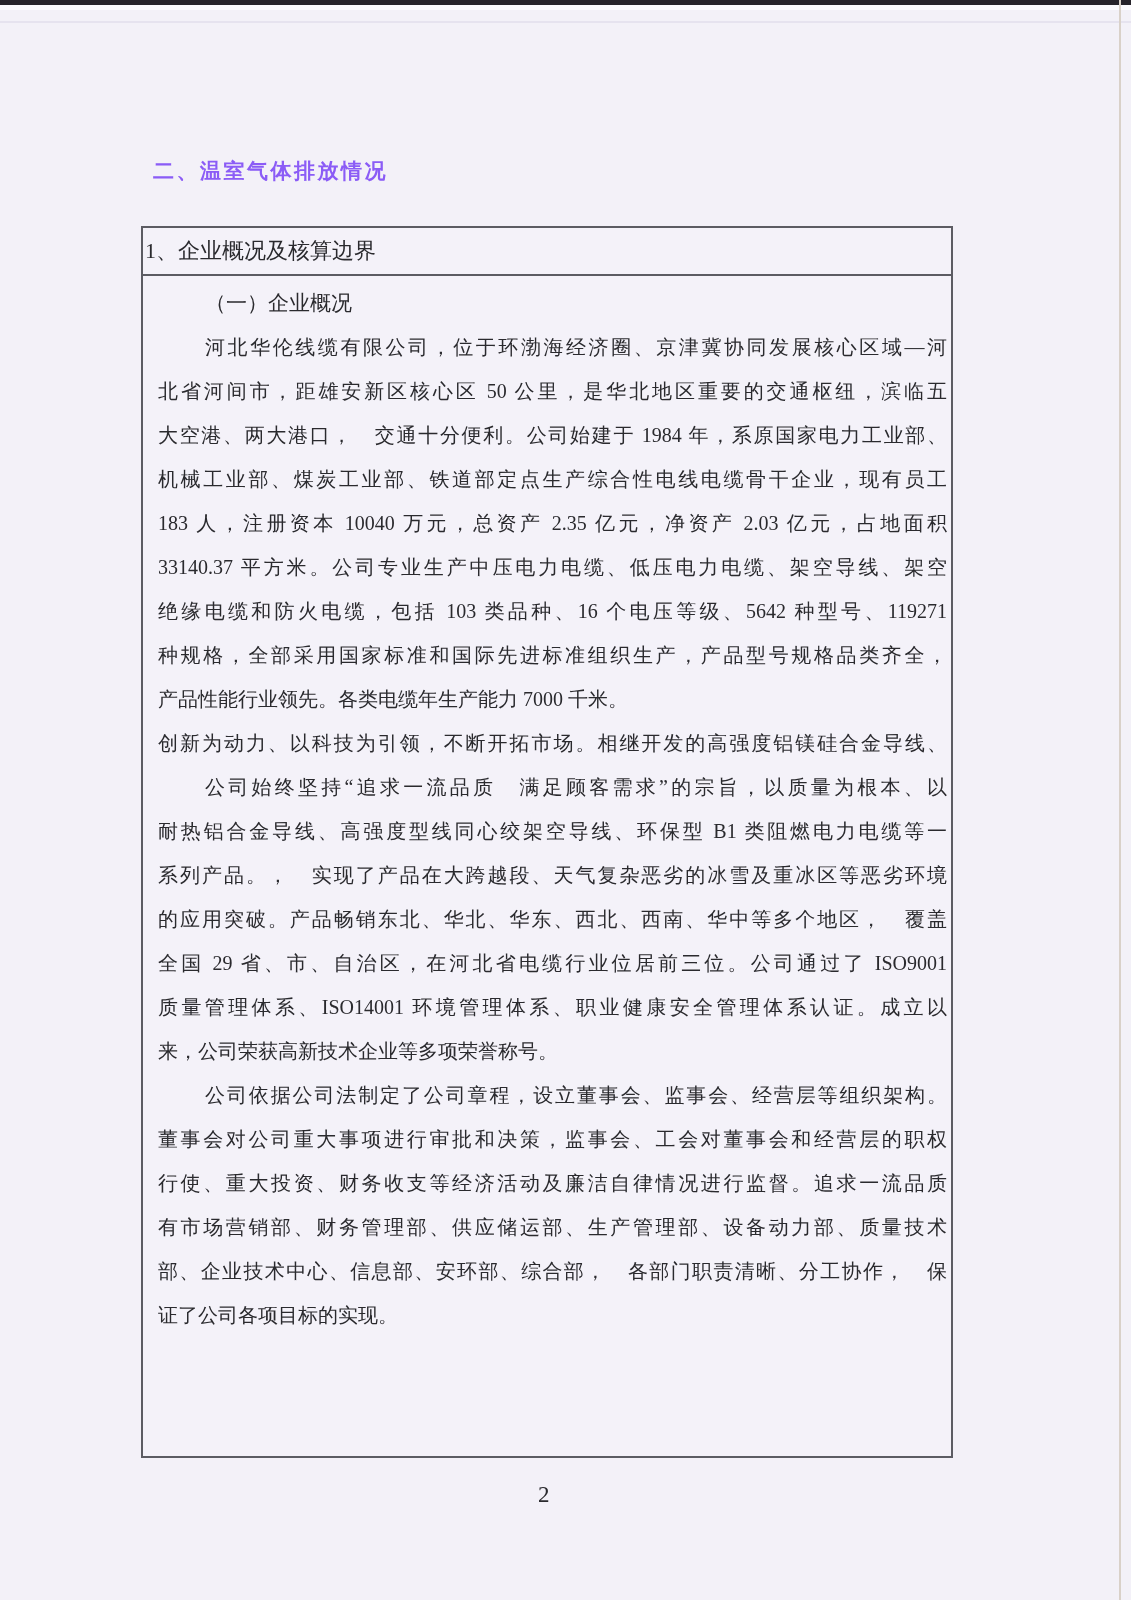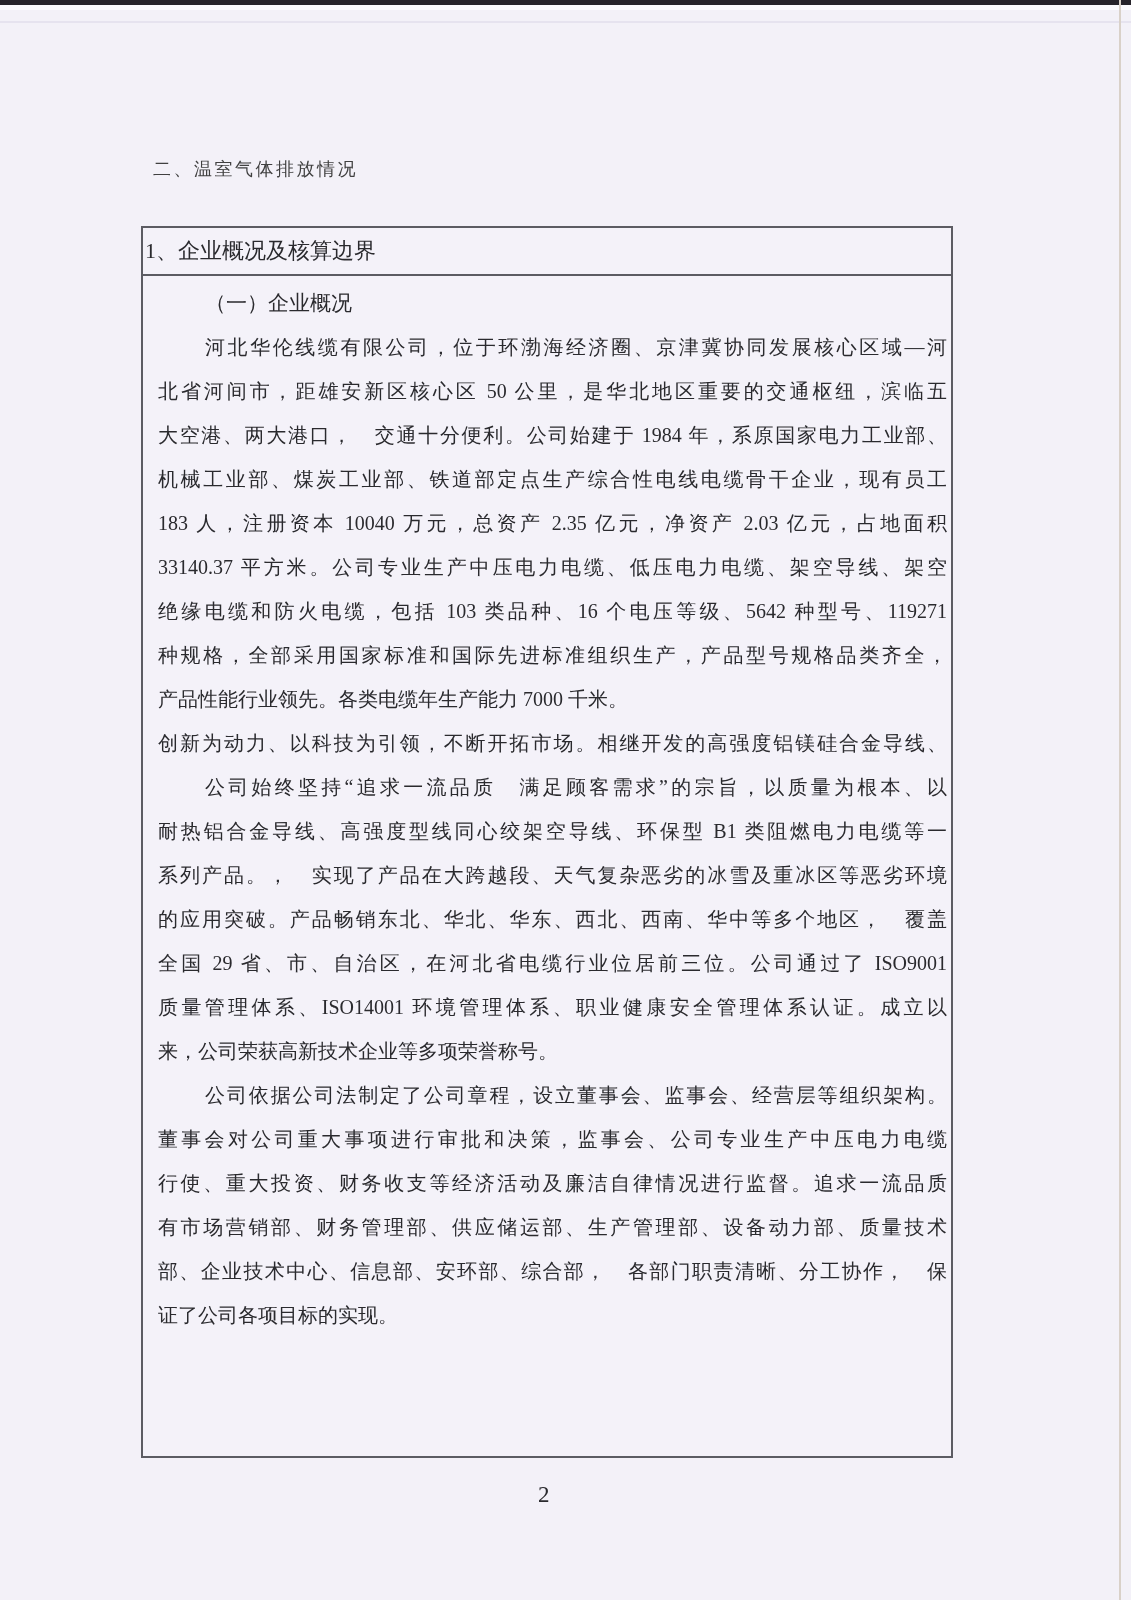--- a/index.html
+++ b/index.html
@@ -38,24 +38,24 @@
     position: absolute;
     left: 1119px; top: 0;
     width: 2px; height: 1600px;
     background: #d9d1c9;
   }
   
   .doc-title {
     position: absolute;
     left: 153px; top: 157px;
     font-family: "DejaVu Sans", sans-serif;
-    font-weight: normal;
-    font-size: 18px;
+    font-weight: bold;
+    font-size: 21px;
     letter-spacing: 2.5px;
-    color: #404040;
+    color: #8b5cf6;
     white-space: nowrap;
   }
   
   .content-box {
     position: absolute;
     left: 141px; top: 226px;
     width: 812px; height: 1232px;
     box-sizing: border-box;
     border: 2px solid #5c5c63;
     background: #f4f2f9;
@@ -135,21 +135,21 @@
           <div class="line first">公司始终坚持“追求一流品质　满足顾客需求”的宗旨，以质量为根本、以</div>
           <div class="line">耐热铝合金导线、高强度型线同心绞架空导线、环保型 B1 类阻燃电力电缆等一</div>
           <div class="line">系列产品。，　实现了产品在大跨越段、天气复杂恶劣的冰雪及重冰区等恶劣环境</div>
           <div class="line">的应用突破。产品畅销东北、华北、华东、西北、西南、华中等多个地区，　覆盖</div>
           <div class="line">全国 29 省、市、自治区，在河北省电缆行业位居前三位。公司通过了 ISO9001</div>
           <div class="line">质量管理体系、ISO14001 环境管理体系、职业健康安全管理体系认证。成立以</div>
           <div class="line last">来，公司荣获高新技术企业等多项荣誉称号。</div>
         </div>
         <div class="para">
           <div class="line first">公司依据公司法制定了公司章程，设立董事会、监事会、经营层等组织架构。</div>
-          <div class="line">董事会对公司重大事项进行审批和决策，监事会、公司专业生产中压电力电缆</div>
+          <div class="line">董事会对公司重大事项进行审批和决策，监事会、工会对董事会和经营层的职权</div>
           <div class="line">行使、重大投资、财务收支等经济活动及廉洁自律情况进行监督。追求一流品质</div>
           <div class="line">有市场营销部、财务管理部、供应储运部、生产管理部、设备动力部、质量技术</div>
           <div class="line">部、企业技术中心、信息部、安环部、综合部，　各部门职责清晰、分工协作，　保</div>
           <div class="line last">证了公司各项目标的实现。</div>
         </div>
       </div>
   </div>
 </div>
 
 <div class="page-number">2</div>

